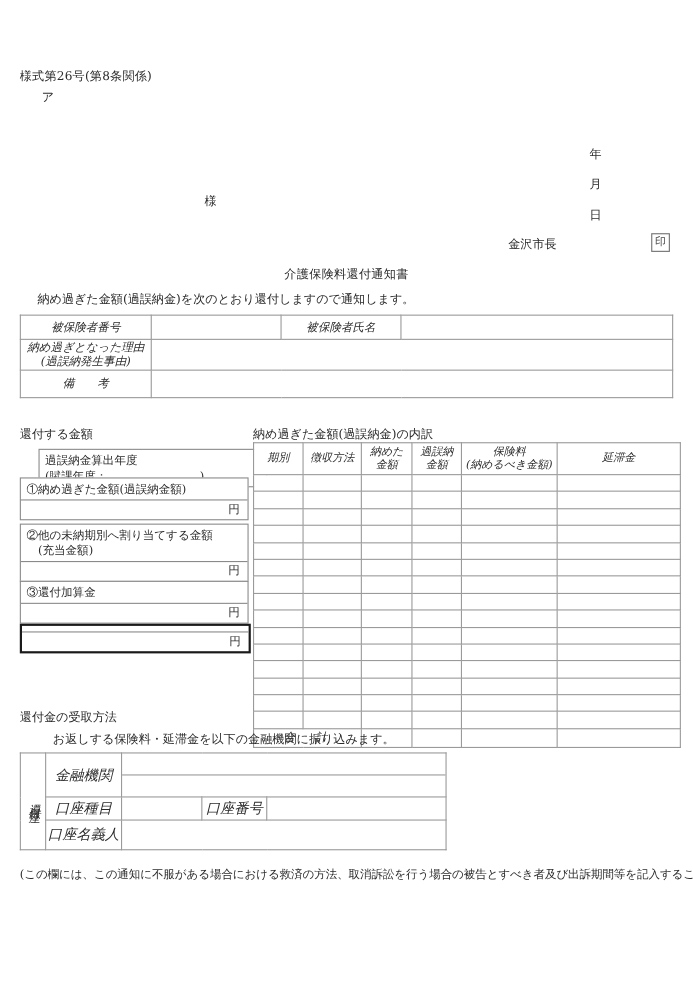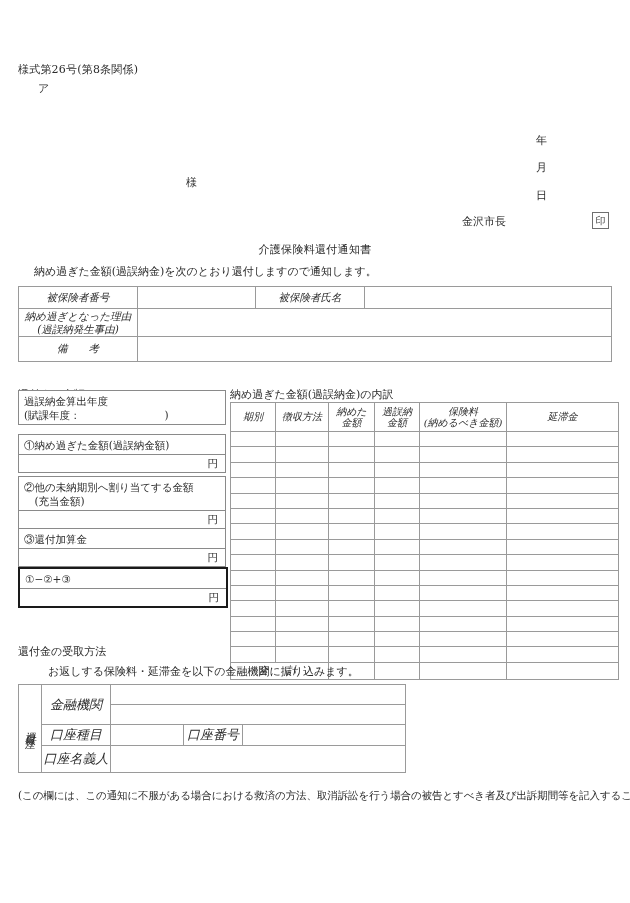--- a/index.html
+++ b/index.html
@@ -47,21 +47,21 @@
   #insured-table{left:18px;top:286px;width:594px;}
   #insured-table td{height:21px;}
   #insured-table .lbl{height:21px;}
   #insured-table .tall{height:27px;line-height:1.2;}
 
   
   #refund-heading{left:18px;top:388px;font-size:11px;}
   .amt-box{position:absolute;left:18px;width:206px;border:1px solid #8a8a8a;background:#fff;}
   .amt-box .lab{font-size:10.5px;padding:3px 5px 2px 5px;line-height:1.35;}
   .amt-box .val{border-top:1px solid #8a8a8a;height:17px;text-align:right;padding-right:7px;font-size:10.5px;line-height:17px;}
-  #box-fy{top:390px;}
+  #box-fy{top:408px;margin-left:17px;}
   #box-1{top:434px;}
   #box-2{top:476px;}
   #box-3{top:528px;}
   #box-total{top:567px;border:2px solid #1a1a1a;}
   #box-total .val{border-top:1px solid #8a8a8a;}
 
   
   #breakdown-heading{left:230px;top:388px;font-size:11px;}
   #breakdown-table{left:230px;top:402px;}
   #breakdown-table td{height:14.4px;}
@@ -157,21 +157,20 @@
   <div class="amt-box" id="box-3">
     <div class="lab">③還付加算金</div>
     <div class="val">
       <span></span>
       <span>円</span>
     </div>
   </div>
 
   <div class="amt-box" id="box-total">
     <div class="lab">
-      <div>①−②+③</div>
     </div>
     <div class="val">
       <span></span>
       <span>円</span>
     </div>
   </div>
 
   <div class="t" id="breakdown-heading">納め過ぎた金額(過誤納金)の内訳</div>
 
   <table id="breakdown-table">

